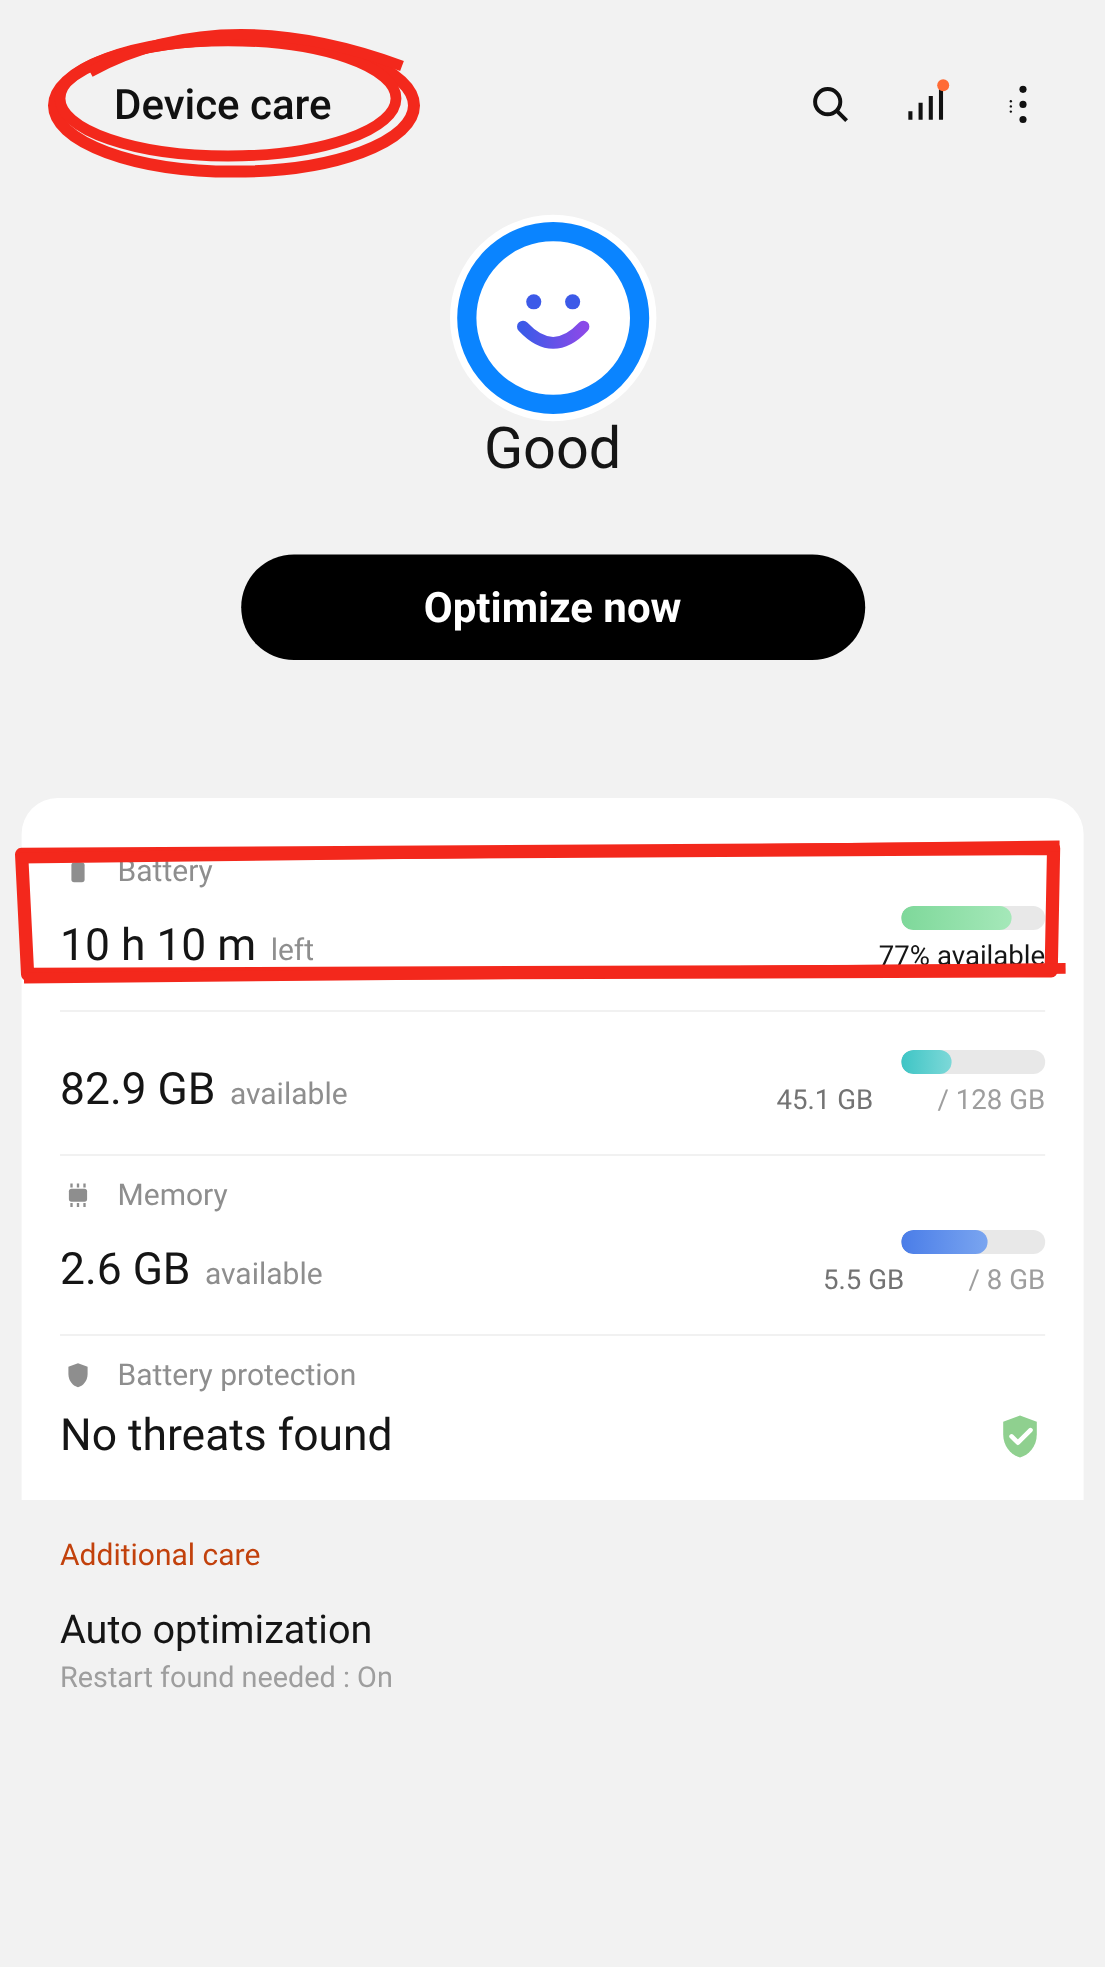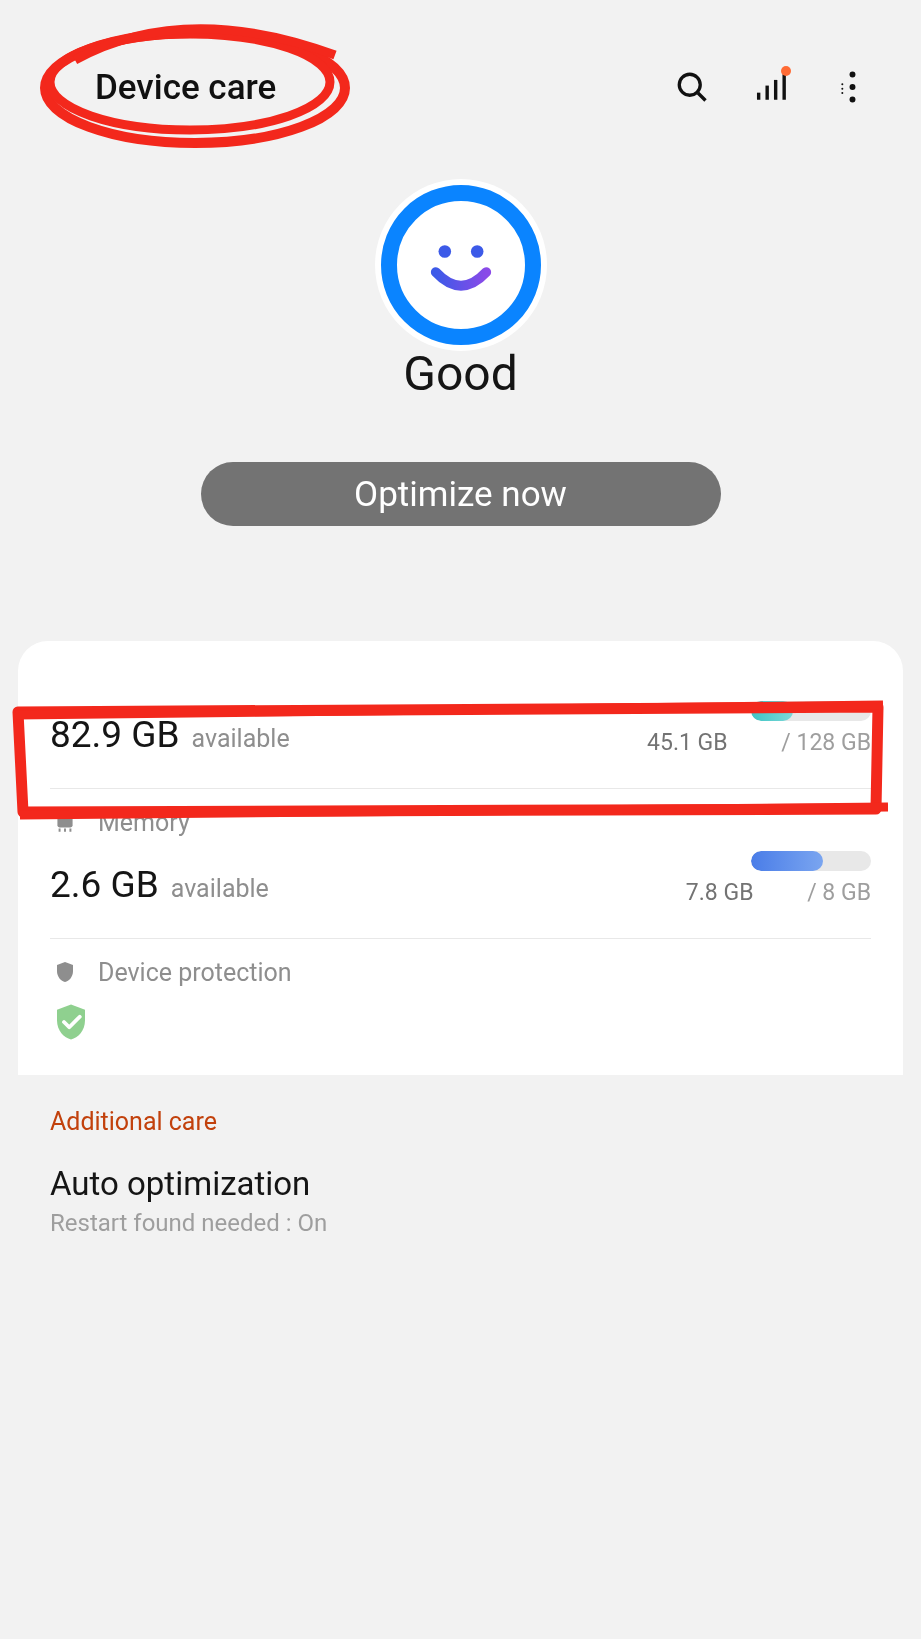--- a/index.html
+++ b/index.html
@@ -7,21 +7,21 @@
 .header{display:flex;align-items:center;padding:44px 55px 0 35px;height:130px;}
 .back-chevron{width:30px;height:30px;display:flex;align-items:center;justify-content:center;cursor:pointer;}
 .title{font-size:35px;font-weight:500;color:#111;margin-left:30px;flex:1;}
 .header-icons{display:flex;gap:42px;align-items:center;}
 .header-icon{width:36px;height:36px;display:flex;align-items:center;justify-content:center;cursor:pointer;position:relative;}
 .notif-dot{position:absolute;top:-3px;right:-3px;width:10px;height:10px;background:#ff6b35;border-radius:50%;}
 .hero{display:flex;flex-direction:column;align-items:center;padding:55px 0 45px;}
 .smiley-circle{width:160px;height:160px;border-radius:50%;background:#fff;border:16px solid #0a84ff;display:flex;align-items:center;justify-content:center;box-shadow:0 0 0 6px #fff;}
 .smiley-svg{width:90px;height:90px;}
 .status-text{font-size:48px;font-weight:400;color:#151515;}
-.optimize-btn{margin-top:60px;background:#737373;color:#fff;border:none;border-radius:60px;width:520px;height:64px;font-size:35px;font-weight:400;cursor:pointer;}
+.optimize-btn{margin-top:60px;background:#000000;color:#fff;border:none;border-radius:60px;width:520px;height:88px;font-size:35px;font-weight:700;cursor:pointer;}
 .cards{background:#fff;border-radius:30px 30px 0 0;margin:70px 18px 0 18px;padding:28px 32px 0 32px;}
 .card{padding:18px 0 32px 0;border-bottom:1px solid #e8e8e8;position:relative;}
 .card:last-of-type{border:none;}
 .card-head{display:flex;align-items:center;gap:18px;}
 .card-icon{width:30px;height:30px;display:flex;align-items:center;justify-content:center;color:#8e8e8e;}
 .card-label{font-size:25px;color:#8e8e8e;}
 .card-body{display:flex;align-items:flex-end;justify-content:space-between;margin-top:14px;}
 .card-left{display:flex;align-items:baseline;gap:12px;}
 .big-val{font-size:37px;font-weight:400;color:#151515;}
 .sub-val{font-size:25px;color:#8e8e8e;}
@@ -97,20 +97,43 @@
           </linearGradient>
         </defs>
     </svg>
   </div>
   <div class="status-text">Good</div>
   <button class="optimize-btn">Optimize now</button>
 </div>
 
 <div class="cards">
 
+  <div class="card">
+    <div class="card-head">
+      <div class="card-icon">
+        <svg viewBox="0 0 24 24" width="22" height="28" fill="#8e8e8e">
+            <rect x="6" y="4" width="12" height="18" rx="2.5"></rect>
+            <rect x="9" y="1" width="6" height="3" rx="1"></rect>
+          </svg>
+      </div>
+      <div class="card-label">Battery</div>
+    </div>
+    <div class="card-body">
+      <div class="card-left">
+        <span class="big-val">10 h 10 m</span>
+        <span class="sub-val">left</span>
+      </div>
+      <div class="card-right">
+        <div class="mini-bar">
+            <div class="mini-bar-fill bar-battery"></div>
+          </div>
+        <span class="avail-text">77% available</span>
+      </div>
+    </div>
+  </div>
 
   <div class="card">
     <div class="card-body">
       <div class="card-left">
         <span class="big-val">82.9 GB</span>
         <span class="sub-val">available</span>
       </div>
       <div class="card-right">
         <div class="mini-bar">
             <div class="mini-bar-fill bar-storage"></div>
@@ -137,35 +160,38 @@
     </div>
     <div class="card-body">
       <div class="card-left">
         <span class="big-val">2.6 GB</span>
         <span class="sub-val">available</span>
       </div>
       <div class="card-right">
         <div class="mini-bar">
             <div class="mini-bar-fill bar-memory"></div>
           </div>
-        <span class="ratio"><span class="ratio-used">7.8 GB</span><span class="ratio-total"> / 8 GB</span></span>
+        <span class="ratio"><span class="ratio-used">5.5 GB</span><span class="ratio-total"> / 8 GB</span></span>
       </div>
     </div>
   </div>
 
   <div class="card" style="border-bottom:none;">
     <div class="card-head">
       <div class="card-icon">
         <svg viewBox="0 0 24 24" width="24" height="28" fill="#8e8e8e">
             <path d="M12 2 L20 5 V11 C20 17 16 21 12 22 C8 21 4 17 4 11 V5 Z"></path>
           </svg>
       </div>
-      <div class="card-label">Device protection</div>
-    </div>
-    <div class="card-body">
+      <div class="card-label">Battery protection</div>
+    </div>
+    <div class="card-body">
+      <div class="card-left">
+        <span class="big-val">No threats found</span>
+      </div>
       <div class="card-right">
         <svg class="shield-ok" viewBox="0 0 24 24">
             <path d="M12 2 L20 5 V11 C20 17 16 21 12 22 C8 21 4 17 4 11 V5 Z" fill="#8fd08f"></path>
             <polyline points="8 12 11 15 17 9" fill="none" stroke="#fff" stroke-width="2.2" stroke-linecap="round" stroke-linejoin="round"></polyline>
           </svg>
       </div>
     </div>
   </div>
 
 </div>

